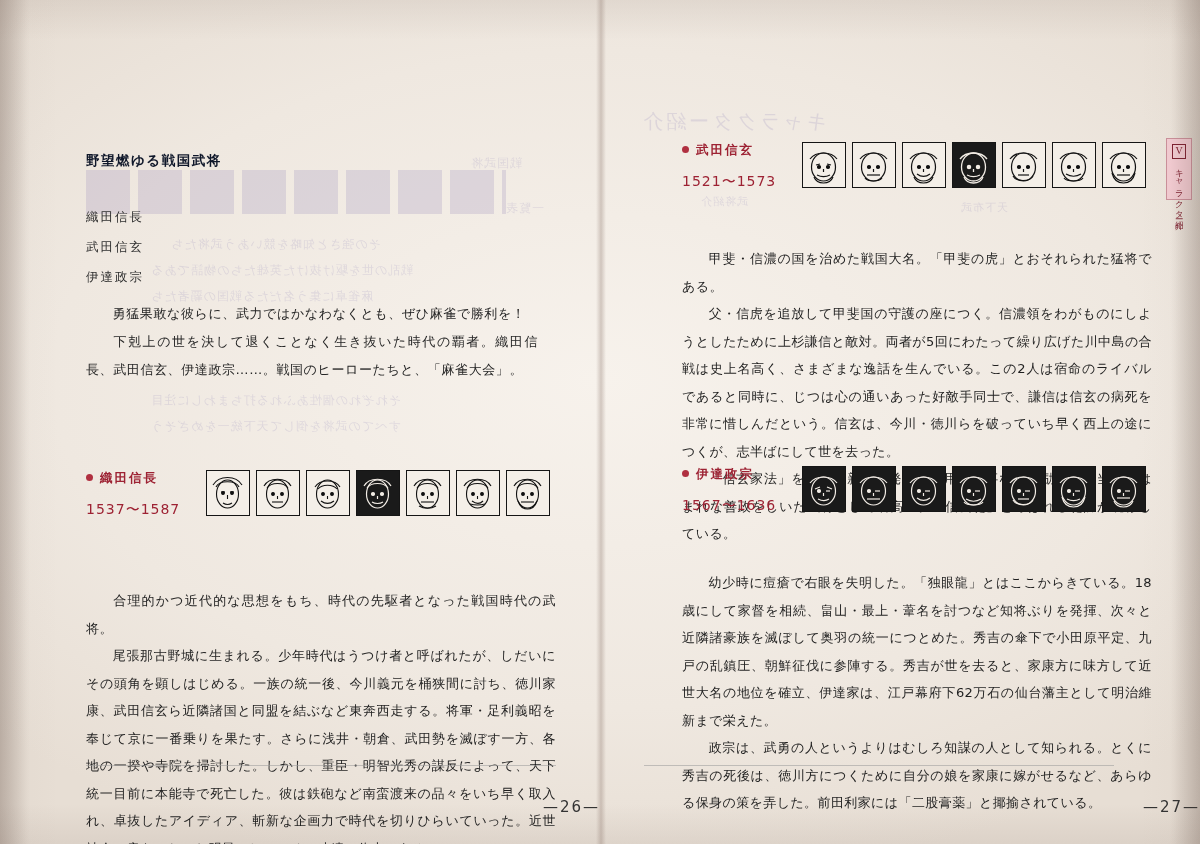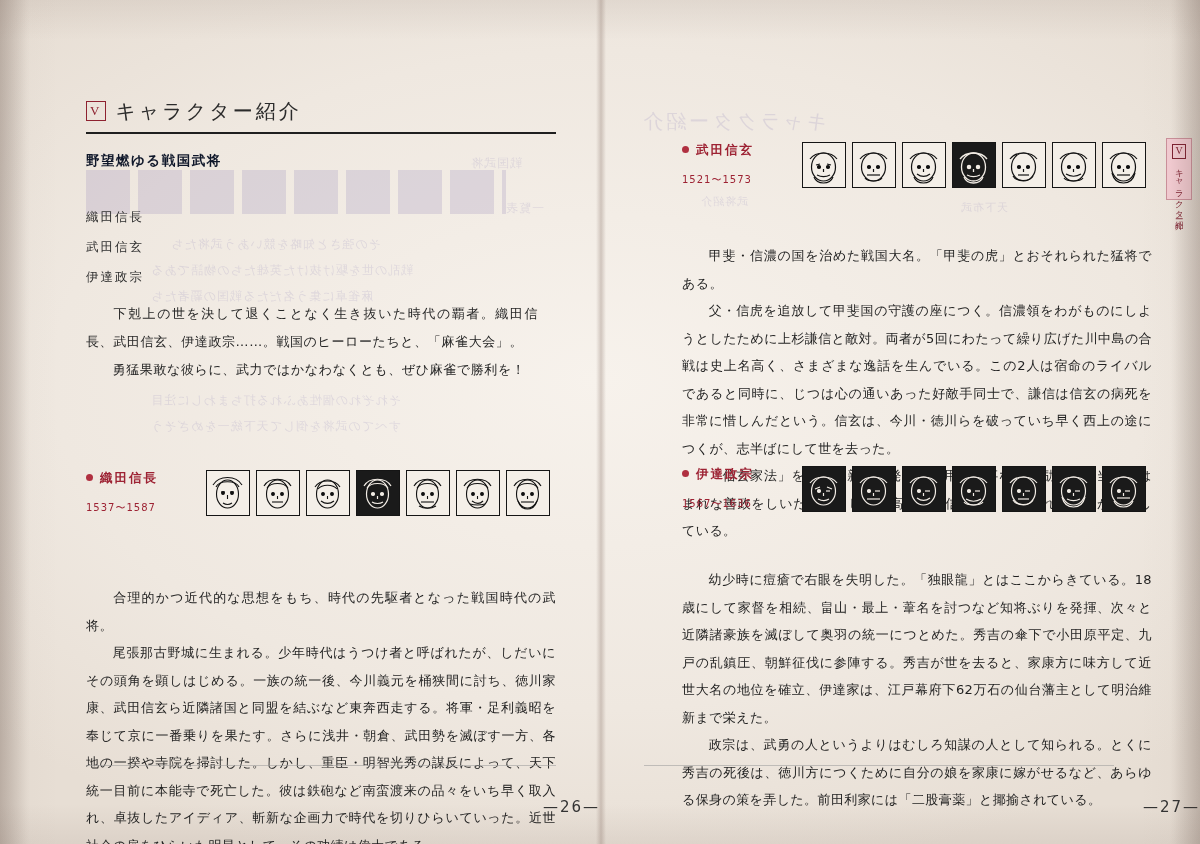--- a/index.html
+++ b/index.html
@@ -149,21 +149,21 @@
     display: inline-block;
     width: 7px; height: 7px;
     border-radius: 50%;
     background: #b03040;
     margin-right: 7px;
     vertical-align: 1px;
   }
   .char-years {
     margin-top: 14px;
     color: #9d2233;
-    font-size: 10px;
+    font-size: 14px;
     letter-spacing: 1px;
   }
   .char-body {
     font-size: 13px;
     color: #1f1f1f;
     line-height: 27.5px;
     letter-spacing: 0.4px;
     text-align: justify;
   }
   .char-body p { margin: 0; text-indent: 1em; }
@@ -273,47 +273,41 @@
 </head>
 <body>
 
 <div class="page">
   <div class="paper-bg"></div>
 
   <div class="spread">
 
     <div class="leaf">
 
-      <div class="chapter-head">
-        <div class="chapter-title">
-          <span class="chapter-numeral">V</span><span>キャラクター紹介</span>
-        </div>
-        <div class="rule-thick"></div>
-      </div>
 
       <div class="subheading">野望燃ゆる戦国武将</div>
 
       <div class="ghost-strip"></div>
       <div class="ghost-text" style="left:470px; top:155px;">戦国武将</div>
       <div class="ghost-text" style="left:505px; top:200px;">一覧表</div>
       <div class="ghost-text" style="left:170px; top:236px;">その強さと知略を競いあう武将たち</div>
       <div class="ghost-text" style="left:150px; top:262px;">戦乱の世を駆け抜けた英雄たちの物語である</div>
       <div class="ghost-text" style="left:150px; top:288px;">麻雀卓に集う名だたる戦国の覇者たち</div>
       <div class="ghost-text" style="left:150px; top:392px;">それぞれの個性あふれる打ちまわしに注目</div>
       <div class="ghost-text" style="left:150px; top:418px;">すべての武将を倒して天下統一をめざそう</div>
 
       <div class="name-list">
         <div>織田信長</div>
         <div>武田信玄</div>
         <div>伊達政宗</div>
       </div>
 
       <div class="intro-para">
+        <p>　勇猛果敢な彼らに、武力ではかなわなくとも、ぜひ麻雀で勝利を！</p>
         <p>　下剋上の世を決して退くことなく生き抜いた時代の覇者。織田信長、武田信玄、伊達政宗……。戦国のヒーローたちと、「麻雀大会」。</p>
-        <p>　勇猛果敢な彼らに、武力ではかなわなくとも、ぜひ麻雀で勝利を！</p>
       </div>
 
       <div class="char-block" style="left:86px; top:470px; width:470px;">
         <div style="display:flex; align-items:flex-start;">
           <div style="width:120px;">
             <div class="char-name">
               <span class="bullet"></span><span>織田信長</span>
             </div>
             <div class="char-years">1537〜1587</div>
           </div>

